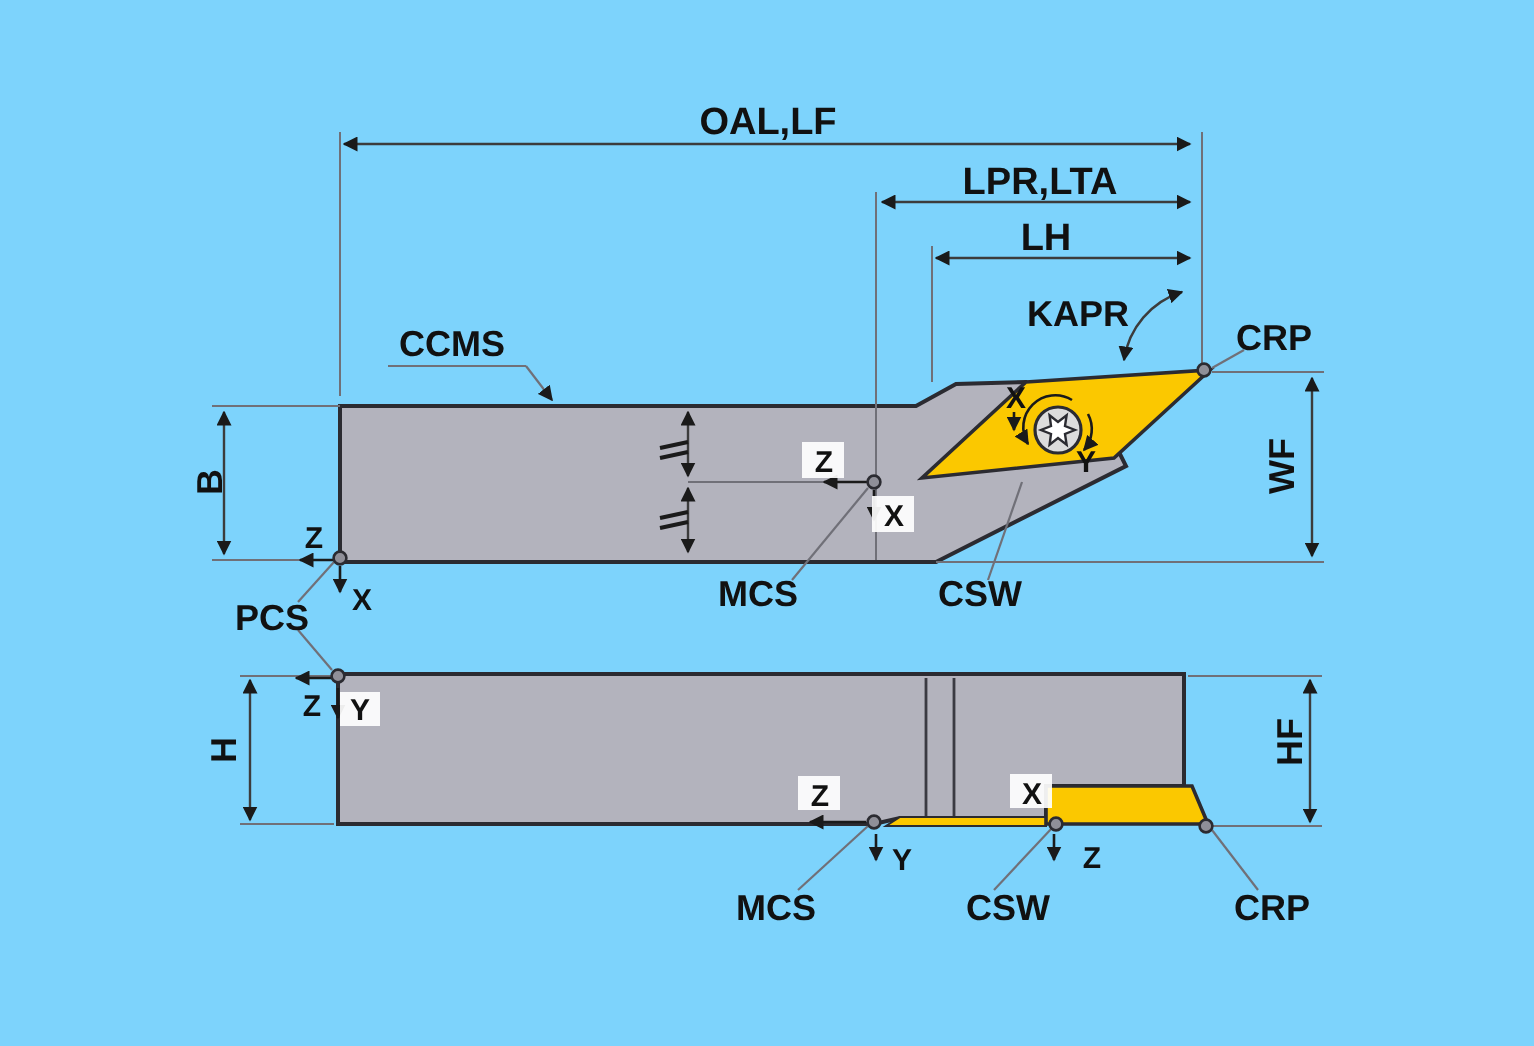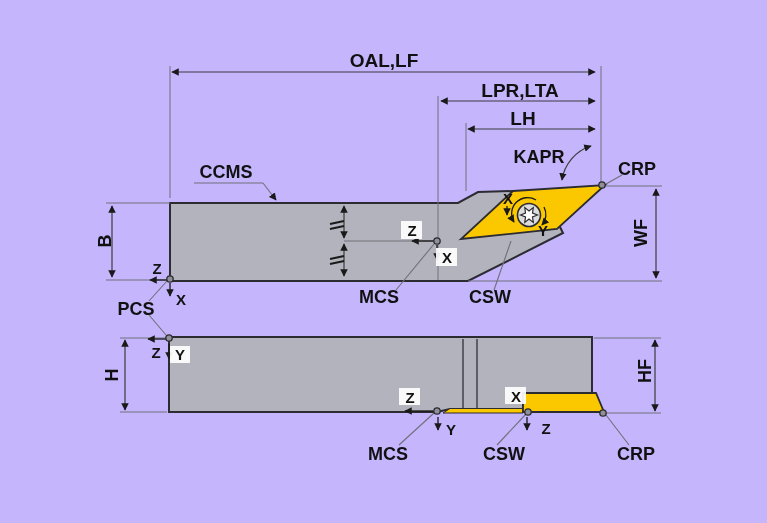--- a/index.html
+++ b/index.html
@@ -1,16 +1,16 @@
 <!DOCTYPE html>
 <html><head>
 <meta charset="utf-8">
 <style>
   html,body{margin:0;padding:0;background:#fff;}
-  .stage{position:relative;width:767px;height:523px;background:#c4b5fd;overflow:hidden;
+  .stage{position:relative;width:767px;height:523px;background:#7dd3fc;overflow:hidden;
          font-family:"Liberation Sans", sans-serif;}
   svg{position:absolute;left:0;top:0;}
   text{font-family:"Liberation Sans","DejaVu Sans",sans-serif;font-weight:bold;fill:#111;}
   .dim-label{font-size:19px;}
   .name-label{font-size:18px;}
   .axis-label{font-size:15px;}
   .rot{font-size:18px;}
   .dimline{stroke:#3c3c3c;stroke-width:1.2;fill:none;}
   .extline{stroke:#707078;stroke-width:1;fill:none;}
   .leader{stroke:#707078;stroke-width:1.1;fill:none;}

